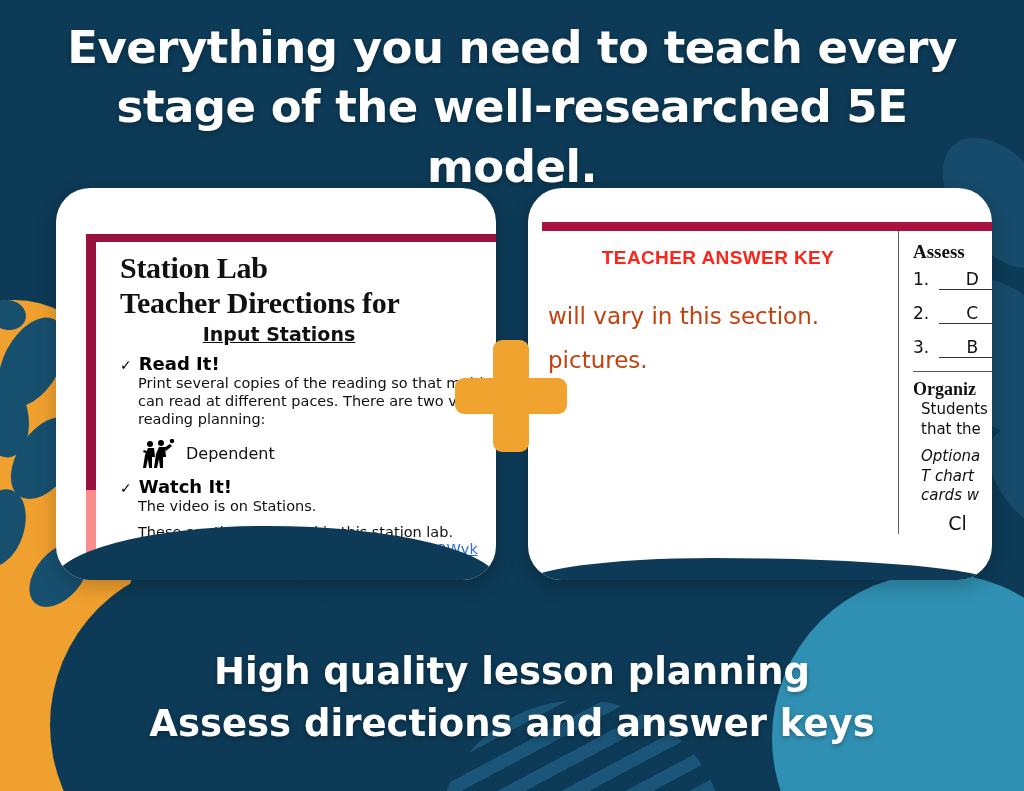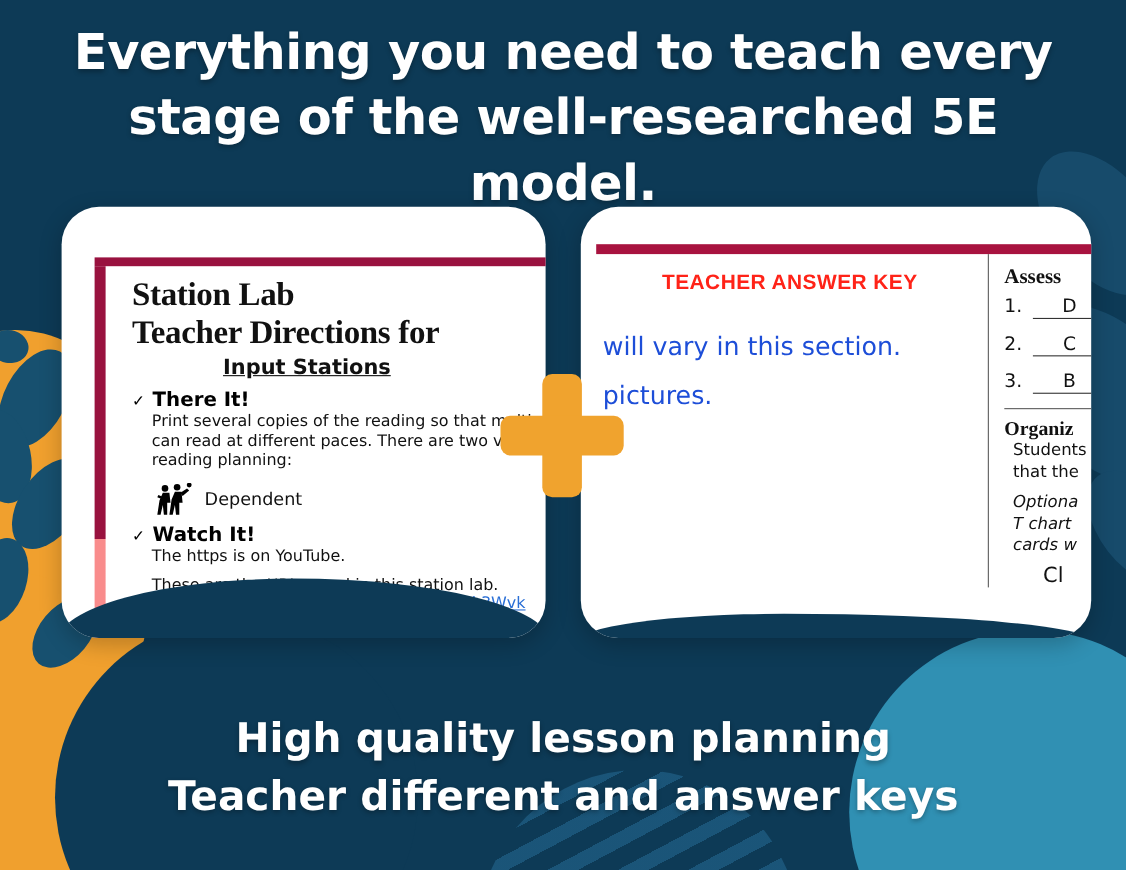--- a/index.html
+++ b/index.html
@@ -145,21 +145,21 @@
   .dr-main { width:356px; padding:16px 0 0 0; }
   .dr-side {
     width:164px; border-left:1.5px solid #5b5b5b; padding:10px 0 0 14px;
   }
   .dr-akey {
     color:#ff2318; font-family:"Liberation Sans", sans-serif;
     font-size:19px; font-weight:bold; letter-spacing:.4px; text-align:center;
     padding-right:4px;
   }
   .dr-line {
-    font-family:"DejaVu Sans", sans-serif; font-size:23px; color:#1d4ed8;
+    font-family:"DejaVu Sans", sans-serif; font-size:23px; color:#c2410c;
     margin-top:34px; padding-left:6px; white-space:nowrap;
   }
   .dr-line2 { margin-top:18px; }
 
   .side-h {
     font-family:"Liberation Serif", serif; font-weight:bold;
     font-size:19px; color:#111; white-space:nowrap;
   }
   .ans-list { margin-top:6px; }
   .ans-row {
@@ -239,21 +239,21 @@
 
           <div class="dl-title">
             <div>Station Lab</div>
             <div>Teacher Directions for</div>
           </div>
 
           <div class="dl-sub">Input Stations</div>
 
           <div class="chk-head">
             <span class="chk-mark">✓</span>
-            <span>There It!</span>
+            <span>Read It!</span>
           </div>
           <div class="dl-p">
             <div>Print several copies of the reading so that multipl</div>
             <div>can read at different paces. There are two versi</div>
             <div>reading planning:</div>
           </div>
 
           <div class="icon-row">
             <div class="icon-item">
               <svg width="34" height="30" viewBox="0 0 34 30">
@@ -269,21 +269,21 @@
               </svg>
               <span class="lbl">Dependent</span>
             </div>
           </div>
 
           <div class="chk-head">
             <span class="chk-mark">✓</span>
             <span>Watch It!</span>
           </div>
           <div class="dl-p">
-            <div>The https is on YouTube.</div>
+            <div>The video is on Stations.</div>
           </div>
           <div class="dl-gap"></div>
           <div class="dl-p">
             <div>These are the URLs used in  this station lab.</div>
           </div>
           <div class="dl-link">https://www.youtube.com/watch?v=R-Iak3Wvk</div>
 
           <div class="chk-head">
             <span class="chk-mark">✓</span>
             <span>Explore It!</span>
@@ -341,14 +341,14 @@
   </div>
 </div>
 
 <div class="plus">
   <div class="bar v"></div>
   <div class="bar h"></div>
 </div>
 
 <div class="footer">
   <span class="ln">High quality lesson planning</span>
-  <span class="ln">Teacher different and answer keys</span>
+  <span class="ln">Assess directions and answer keys</span>
 </div>
 
 </body></html>

